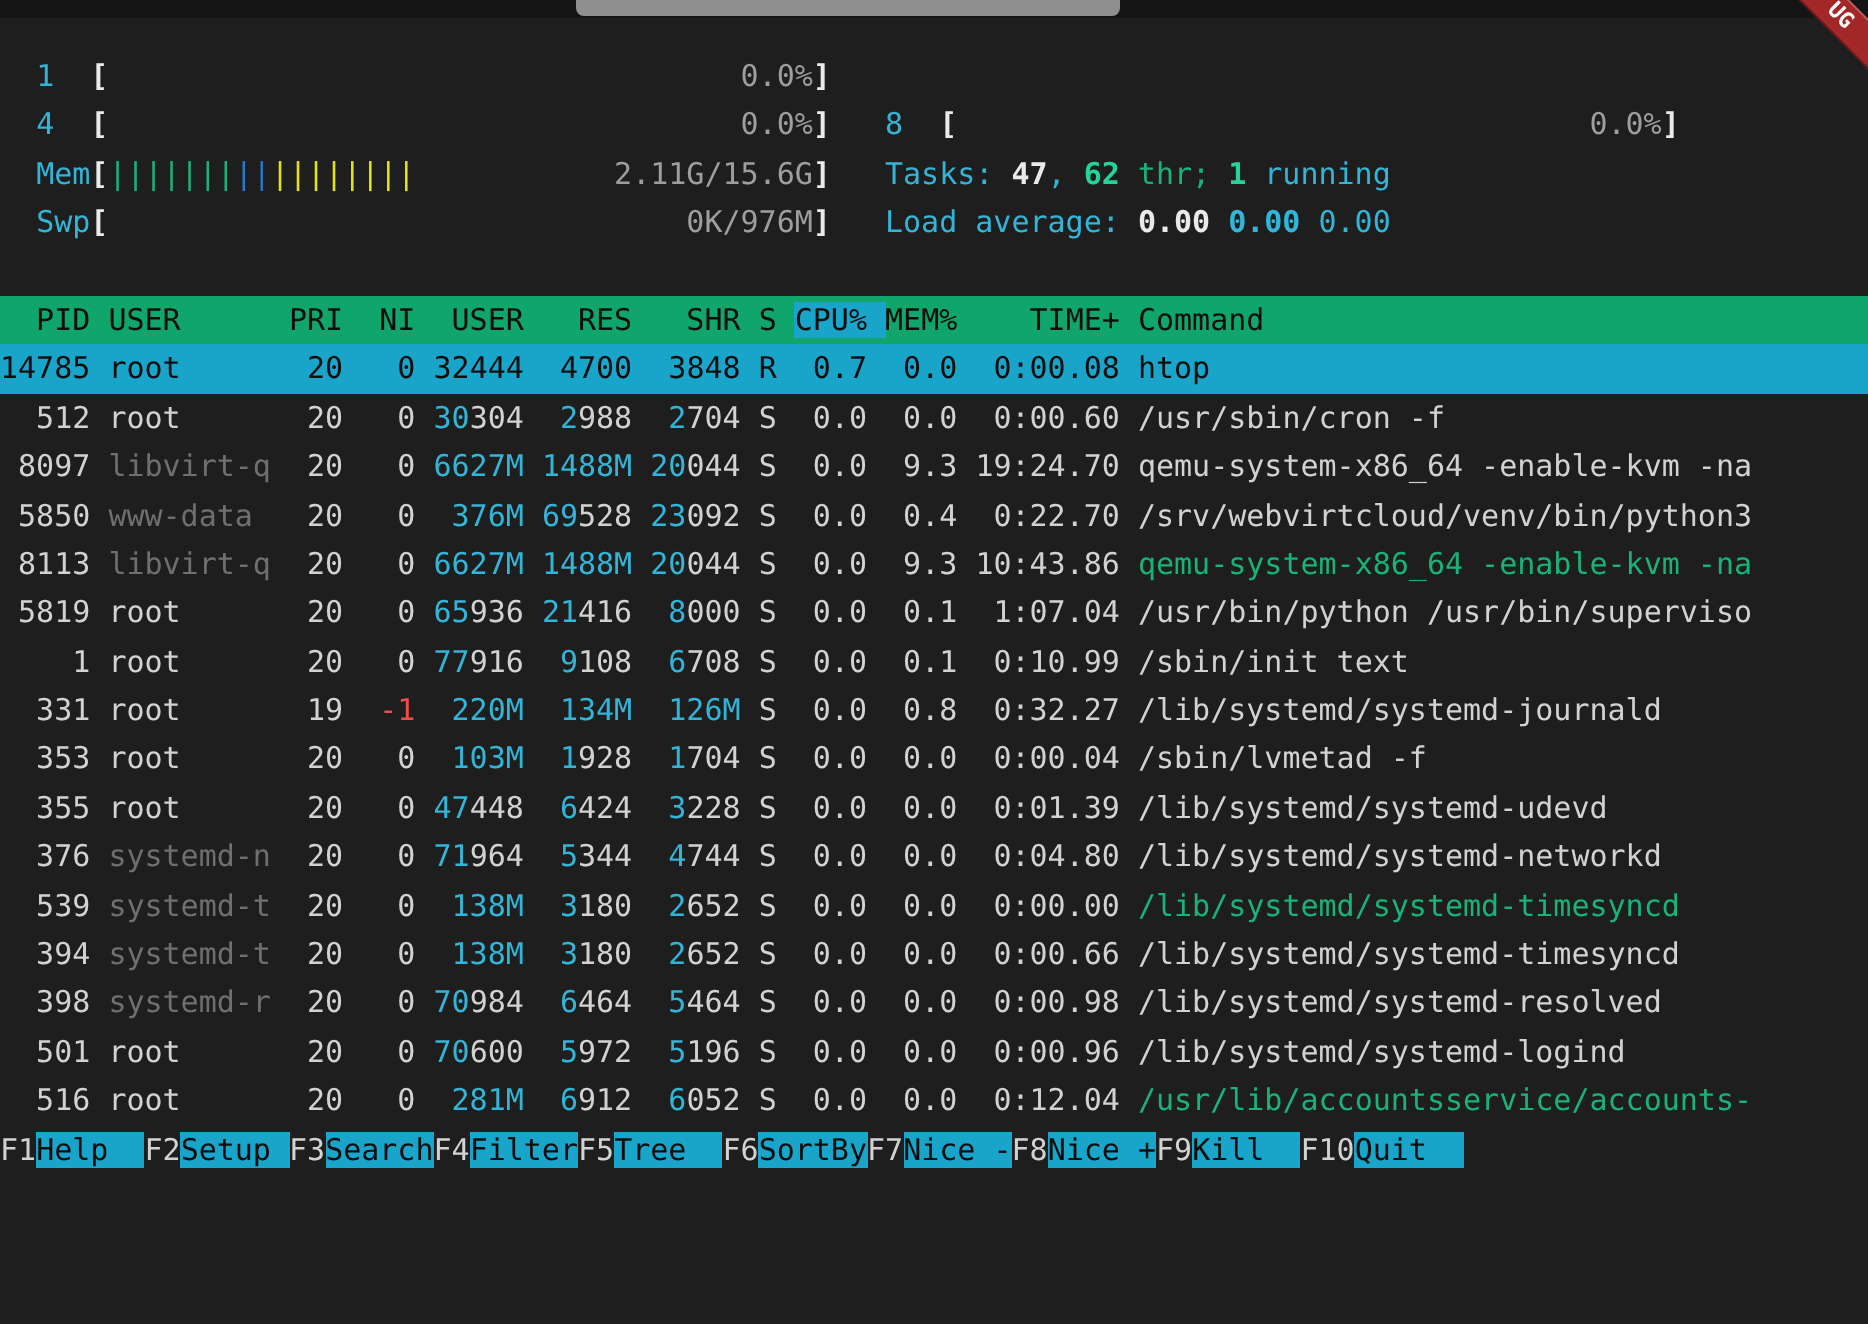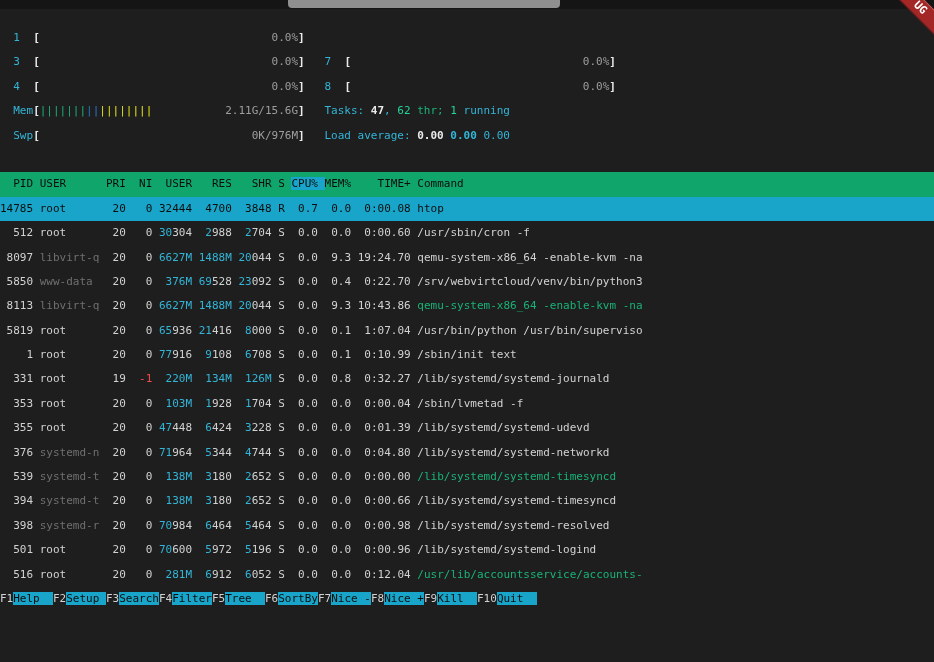--- a/index.html
+++ b/index.html
@@ -6,31 +6,31 @@
   .screen{position:relative;width:934px;height:662px;background:var(--bg);
           overflow:hidden;font-family:"DejaVu Sans Mono",monospace;}
   .topstrip{position:absolute;top:0;left:0;width:100%;height:9px;background:#151515;}
   .pill{position:absolute;top:0;left:288px;width:272px;height:8px;background:var(--pill);
         border-radius:0 0 4px 4px;}
   .ribbon-wrap{position:absolute;top:0;right:0;width:60px;height:60px;overflow:hidden;pointer-events:none;}
   .ribbon-band{position:absolute;top:-1px;right:-46px;width:120px;height:18px;
         background:var(--ribbon);transform:rotate(45deg);color:#fff;
         font-size:11px;font-weight:bold;text-align:center;line-height:18px;
         box-shadow:inset 0 1px 0 rgba(255,255,255,.25), inset 0 -1px 0 rgba(0,0,0,.35);}
-  .term{position:absolute;top:26px;left:0;width:100%;font-size:11px;color:var(--fg);}
+  .term{position:absolute;top:26px;left:0;width:100%;font-size:15px;color:var(--fg);}
   .line{position:relative;height:24.4px;line-height:24.4px;white-space:pre;}
   .line span{white-space:pre;}
   .abs{position:absolute;left:49ch;top:0;}
   
   .c-fg{color:var(--fg);}        .c-dim{color:var(--dim);}
   .c-udim{color:var(--udim);}    .c-cyan{color:var(--cyan);}
   .c-num{color:var(--cyan);}     .c-br{color:var(--white);font-weight:bold;}
   .c-wb{color:var(--white);font-weight:bold;}
   .c-cyb{color:var(--cyan);font-weight:bold;}
-  .c-green{color:var(--green);}  .c-gb{color:var(--green_bright);font-weight:normal;}
+  .c-green{color:var(--green);}  .c-gb{color:var(--green_bright);font-weight:bold;}
   .c-red{color:var(--red);}      .c-yellow{color:var(--yellow);}  .c-blue{color:var(--blue);}
   
   .hdr{background:var(--green_bg);}
   .hdr span{color:var(--black_text);}
   .hdr .hdr-sort{background:var(--cyan_bg);text-align:center;}
   
   .sel{background:var(--cyan_bg);}
   .sel span{color:var(--black_text) !important;font-weight:normal;}
   
   .fbar{display:flex;background:var(--bg);align-items:flex-end;}
@@ -40,21 +40,20 @@
 </style>
 </head>
 <body>
 
 <div class="screen">
   <div class="topstrip">
     <div class="pill"></div>
   </div>
   <div class="term">
       <div class="line"><span>  </span><span class="c-cyan">1  </span><span class="c-br">[</span><span class="c-dim">                                   0.0%</span><span class="c-br">]</span></div>
-      <div class="line"><span>  </span><span class="c-cyan">3  </span><span class="c-br">[</span><span class="c-dim">                                   0.0%</span><span class="c-br">]</span><span class="abs"><span class="c-cyan">7  </span><span class="c-br">[</span><span class="c-dim">                                   0.0%</span><span class="c-br">]</span></span></div>
       <div class="line"><span>  </span><span class="c-cyan">4  </span><span class="c-br">[</span><span class="c-dim">                                   0.0%</span><span class="c-br">]</span><span class="abs"><span class="c-cyan">8  </span><span class="c-br">[</span><span class="c-dim">                                   0.0%</span><span class="c-br">]</span></span></div>
       <div class="line"><span>  </span><span class="c-cyan">Mem</span><span class="c-br">[</span><span class="c-green">|||||||</span><span class="c-blue">||</span><span class="c-yellow">||||||||</span><span class="c-dim">           2.11G/15.6G</span><span class="c-br">]</span><span class="abs"><span class="c-cyan">Tasks: </span><span class="c-wb">47</span><span class="c-cyan">, </span><span class="c-gb">62</span><span class="c-green"> thr; </span><span class="c-gb">1</span><span class="c-cyan"> running</span></span></div>
       <div class="line"><span>  </span><span class="c-cyan">Swp</span><span class="c-br">[</span><span class="c-dim">                                0K/976M</span><span class="c-br">]</span><span class="abs"><span class="c-cyan">Load average: </span><span class="c-wb">0.00 </span><span class="c-cyb">0.00 </span><span class="c-cyan">0.00</span></span></div>
       <div class="line"></div>
       <div class="line hdr"><span>  PID </span><span>USER      </span><span>PRI </span><span> NI </span><span> USER </span><span>  RES </span><span>  SHR </span><span>S </span><span class="hdr-sort">CPU% </span><span>MEM% </span><span>   TIME+ </span><span>Command</span></div>
       <div class="line sel"><span class="c-fg">14785 </span><span class="c-fg">root      </span><span class="c-fg"> 20 </span><span class="c-fg">  0 </span><span class="c-num">32</span><span class="c-fg">444</span><span> </span><span> </span><span class="c-num">4</span><span class="c-fg">700</span><span> </span><span> </span><span class="c-num">3</span><span class="c-fg">848</span><span> </span><span class="c-fg">R </span><span class="c-fg"> 0.7 </span><span class="c-fg"> 0.0 </span><span class="c-fg"> 0:00.08 </span><span class="c-fg">htop</span></div>
       <div class="line"><span class="c-fg">  512 </span><span class="c-fg">root      </span><span class="c-fg"> 20 </span><span class="c-fg">  0 </span><span class="c-num">30</span><span class="c-fg">304</span><span> </span><span> </span><span class="c-num">2</span><span class="c-fg">988</span><span> </span><span> </span><span class="c-num">2</span><span class="c-fg">704</span><span> </span><span class="c-fg">S </span><span class="c-fg"> 0.0 </span><span class="c-fg"> 0.0 </span><span class="c-fg"> 0:00.60 </span><span class="c-fg">/usr/sbin/cron -f</span></div>
       <div class="line"><span class="c-fg"> 8097 </span><span class="c-udim">libvirt-q </span><span class="c-fg"> 20 </span><span class="c-fg">  0 </span><span class="c-num">6627M</span><span> </span><span class="c-num">1488M</span><span> </span><span class="c-num">20</span><span class="c-fg">044</span><span> </span><span class="c-fg">S </span><span class="c-fg"> 0.0 </span><span class="c-fg"> 9.3 </span><span class="c-fg">19:24.70 </span><span class="c-fg">qemu-system-x86_64 -enable-kvm -na</span></div>
       <div class="line"><span class="c-fg"> 5850 </span><span class="c-udim">www-data  </span><span class="c-fg"> 20 </span><span class="c-fg">  0 </span><span class="c-num"> 376M</span><span> </span><span class="c-num">69</span><span class="c-fg">528</span><span> </span><span class="c-num">23</span><span class="c-fg">092</span><span> </span><span class="c-fg">S </span><span class="c-fg"> 0.0 </span><span class="c-fg"> 0.4 </span><span class="c-fg"> 0:22.70 </span><span class="c-fg">/srv/webvirtcloud/venv/bin/python3</span></div>
       <div class="line"><span class="c-fg"> 8113 </span><span class="c-udim">libvirt-q </span><span class="c-fg"> 20 </span><span class="c-fg">  0 </span><span class="c-num">6627M</span><span> </span><span class="c-num">1488M</span><span> </span><span class="c-num">20</span><span class="c-fg">044</span><span> </span><span class="c-fg">S </span><span class="c-fg"> 0.0 </span><span class="c-fg"> 9.3 </span><span class="c-fg">10:43.86 </span><span class="c-green">qemu-system-x86_64 -enable-kvm -na</span></div>

